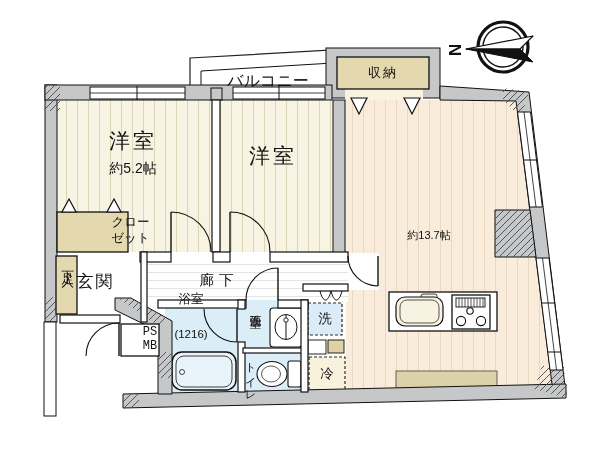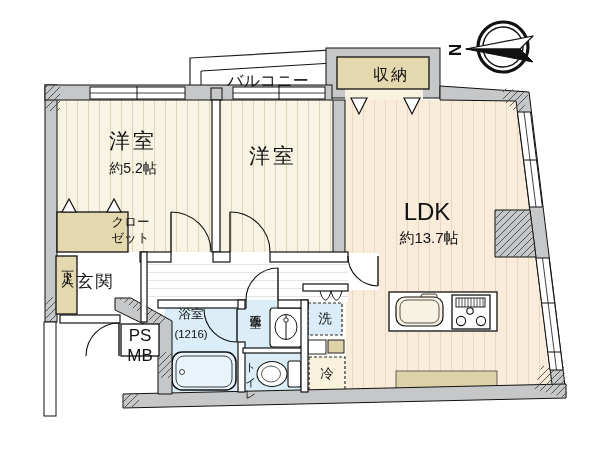--- a/index.html
+++ b/index.html
@@ -208,28 +208,28 @@
     <circle cx="503" cy="47" r="25" fill="#fff" stroke="#111" stroke-width="3.2"></circle>
     <circle cx="503" cy="47" r="20" fill="none" stroke="#111" stroke-width="1.4"></circle>
     <polygon points="466,49 533,36 520,49" fill="#fff" stroke="#111" stroke-width="1.2" stroke-linejoin="round"></polygon>
     <polygon points="466,49 520,49 533,62" fill="#111" stroke="#111" stroke-width="1" stroke-linejoin="round"></polygon>
   </g>
 </svg>
 
   <div class="lbl" style="left:93px;top:128px;width:80px;font-size:21px;letter-spacing:3px;">洋室</div>
   <div class="lbl" style="left:83px;top:160px;width:100px;font-size:14px;">約5.2帖</div>
   <div class="lbl" style="left:233px;top:143px;width:80px;font-size:21px;letter-spacing:3px;">洋室</div>
-  <div class="lbl" style="left:377px;top:197px;width:100px;font-size:24px;">LDK</div>
-  <div class="lbl" style="left:369px;top:229px;width:120px;font-size:15px;">約13.7帖</div>
+  <div class="lbl" style="left:369px;top:229px;width:120px;font-size:11px;">約13.7帖</div>
   <div class="lbl" style="left:208px;top:71px;width:120px;font-size:16px;">バルコニー</div>
-  <div class="lbl" style="left:351px;top:65px;width:80px;font-size:16px;letter-spacing:2px;">収納</div>
+  <div class="lbl" style="left:343px;top:65px;width:80px;font-size:13px;letter-spacing:2px;">収納</div>
   <div class="lbl" style="left:57px;top:215px;width:71px;font-size:12.5px;padding-left:38px;"><span>クロー</span><br><span>ゼット</span></div>
   <div class="lbl vert" style="left:59px;top:261px;font-size:12.5px;letter-spacing:2px;">下足入</div>
   <div class="lbl" style="left:66px;top:271px;width:59px;font-size:17px;letter-spacing:2px;">玄関</div>
-  <div class="lbl" style="left:151px;top:307px;width:80px;font-size:12.5px;">浴室</div>
+  <div class="lbl" style="left:169px;top:271px;width:100px;font-size:14.5px;letter-spacing:5px;">廊下</div>
+  <div class="lbl" style="left:151px;top:292px;width:80px;font-size:12.5px;">浴室</div>
   <div class="lbl" style="left:151px;top:327px;width:80px;font-size:11.5px;">(1216)</div>
   <div class="lbl vert" style="left:248px;top:306px;font-size:11.5px;letter-spacing:1px;">洗面室</div>
   <div class="lbl vert" style="left:243px;top:355px;font-size:11px;letter-spacing:1px;">トイレ</div>
   <div class="lbl" style="left:305px;top:311px;width:40px;font-size:13.5px;">洗</div>
   <div class="lbl" style="left:307px;top:366px;width:40px;font-size:13.5px;">冷</div>
-  <div class="lbl" style="left:121px;top:326px;width:38px;font-size:17px;line-height:1.15;"><span>PS</span><br><span>MB</span></div>
+  <div class="lbl" style="left:131px;top:326px;width:38px;font-size:12px;line-height:1.15;font-family:Liberation Mono, monospace;"><span>PS</span><br><span>MB</span></div>
   <div class="n-label" style="left:448px;top:40px;font-size:17px;">N</div>
 </div>
 
 </body></html>

